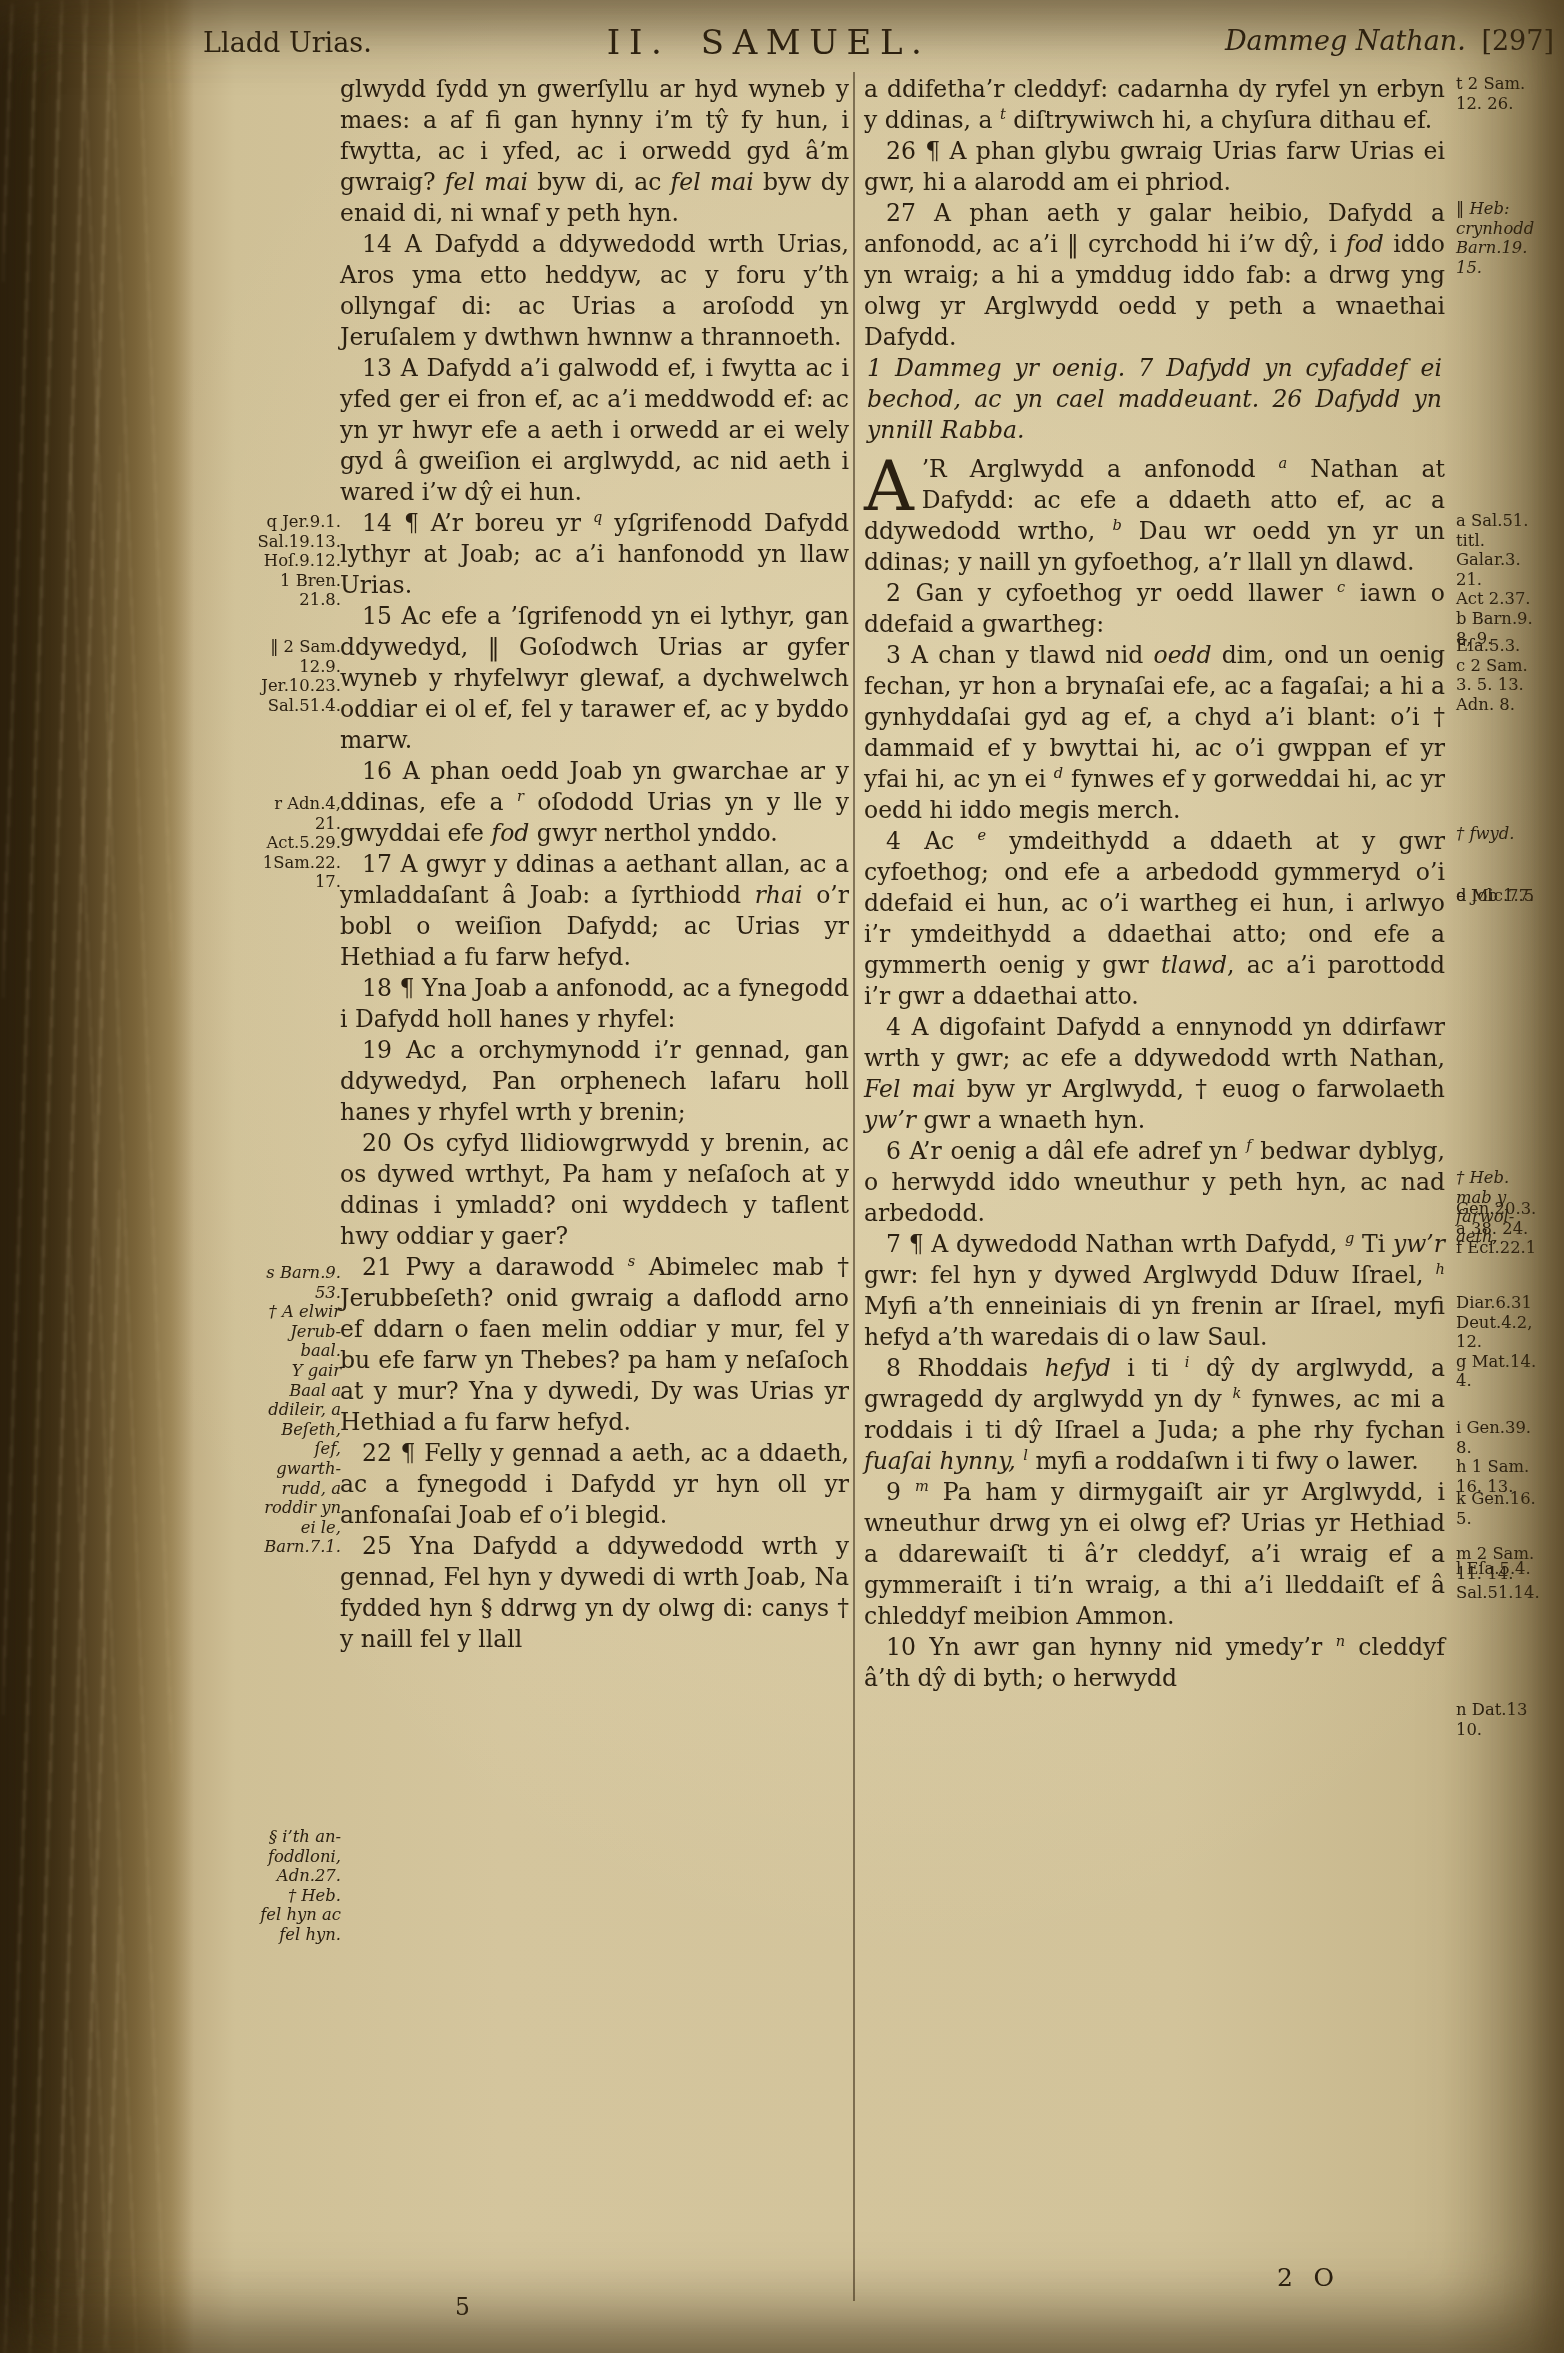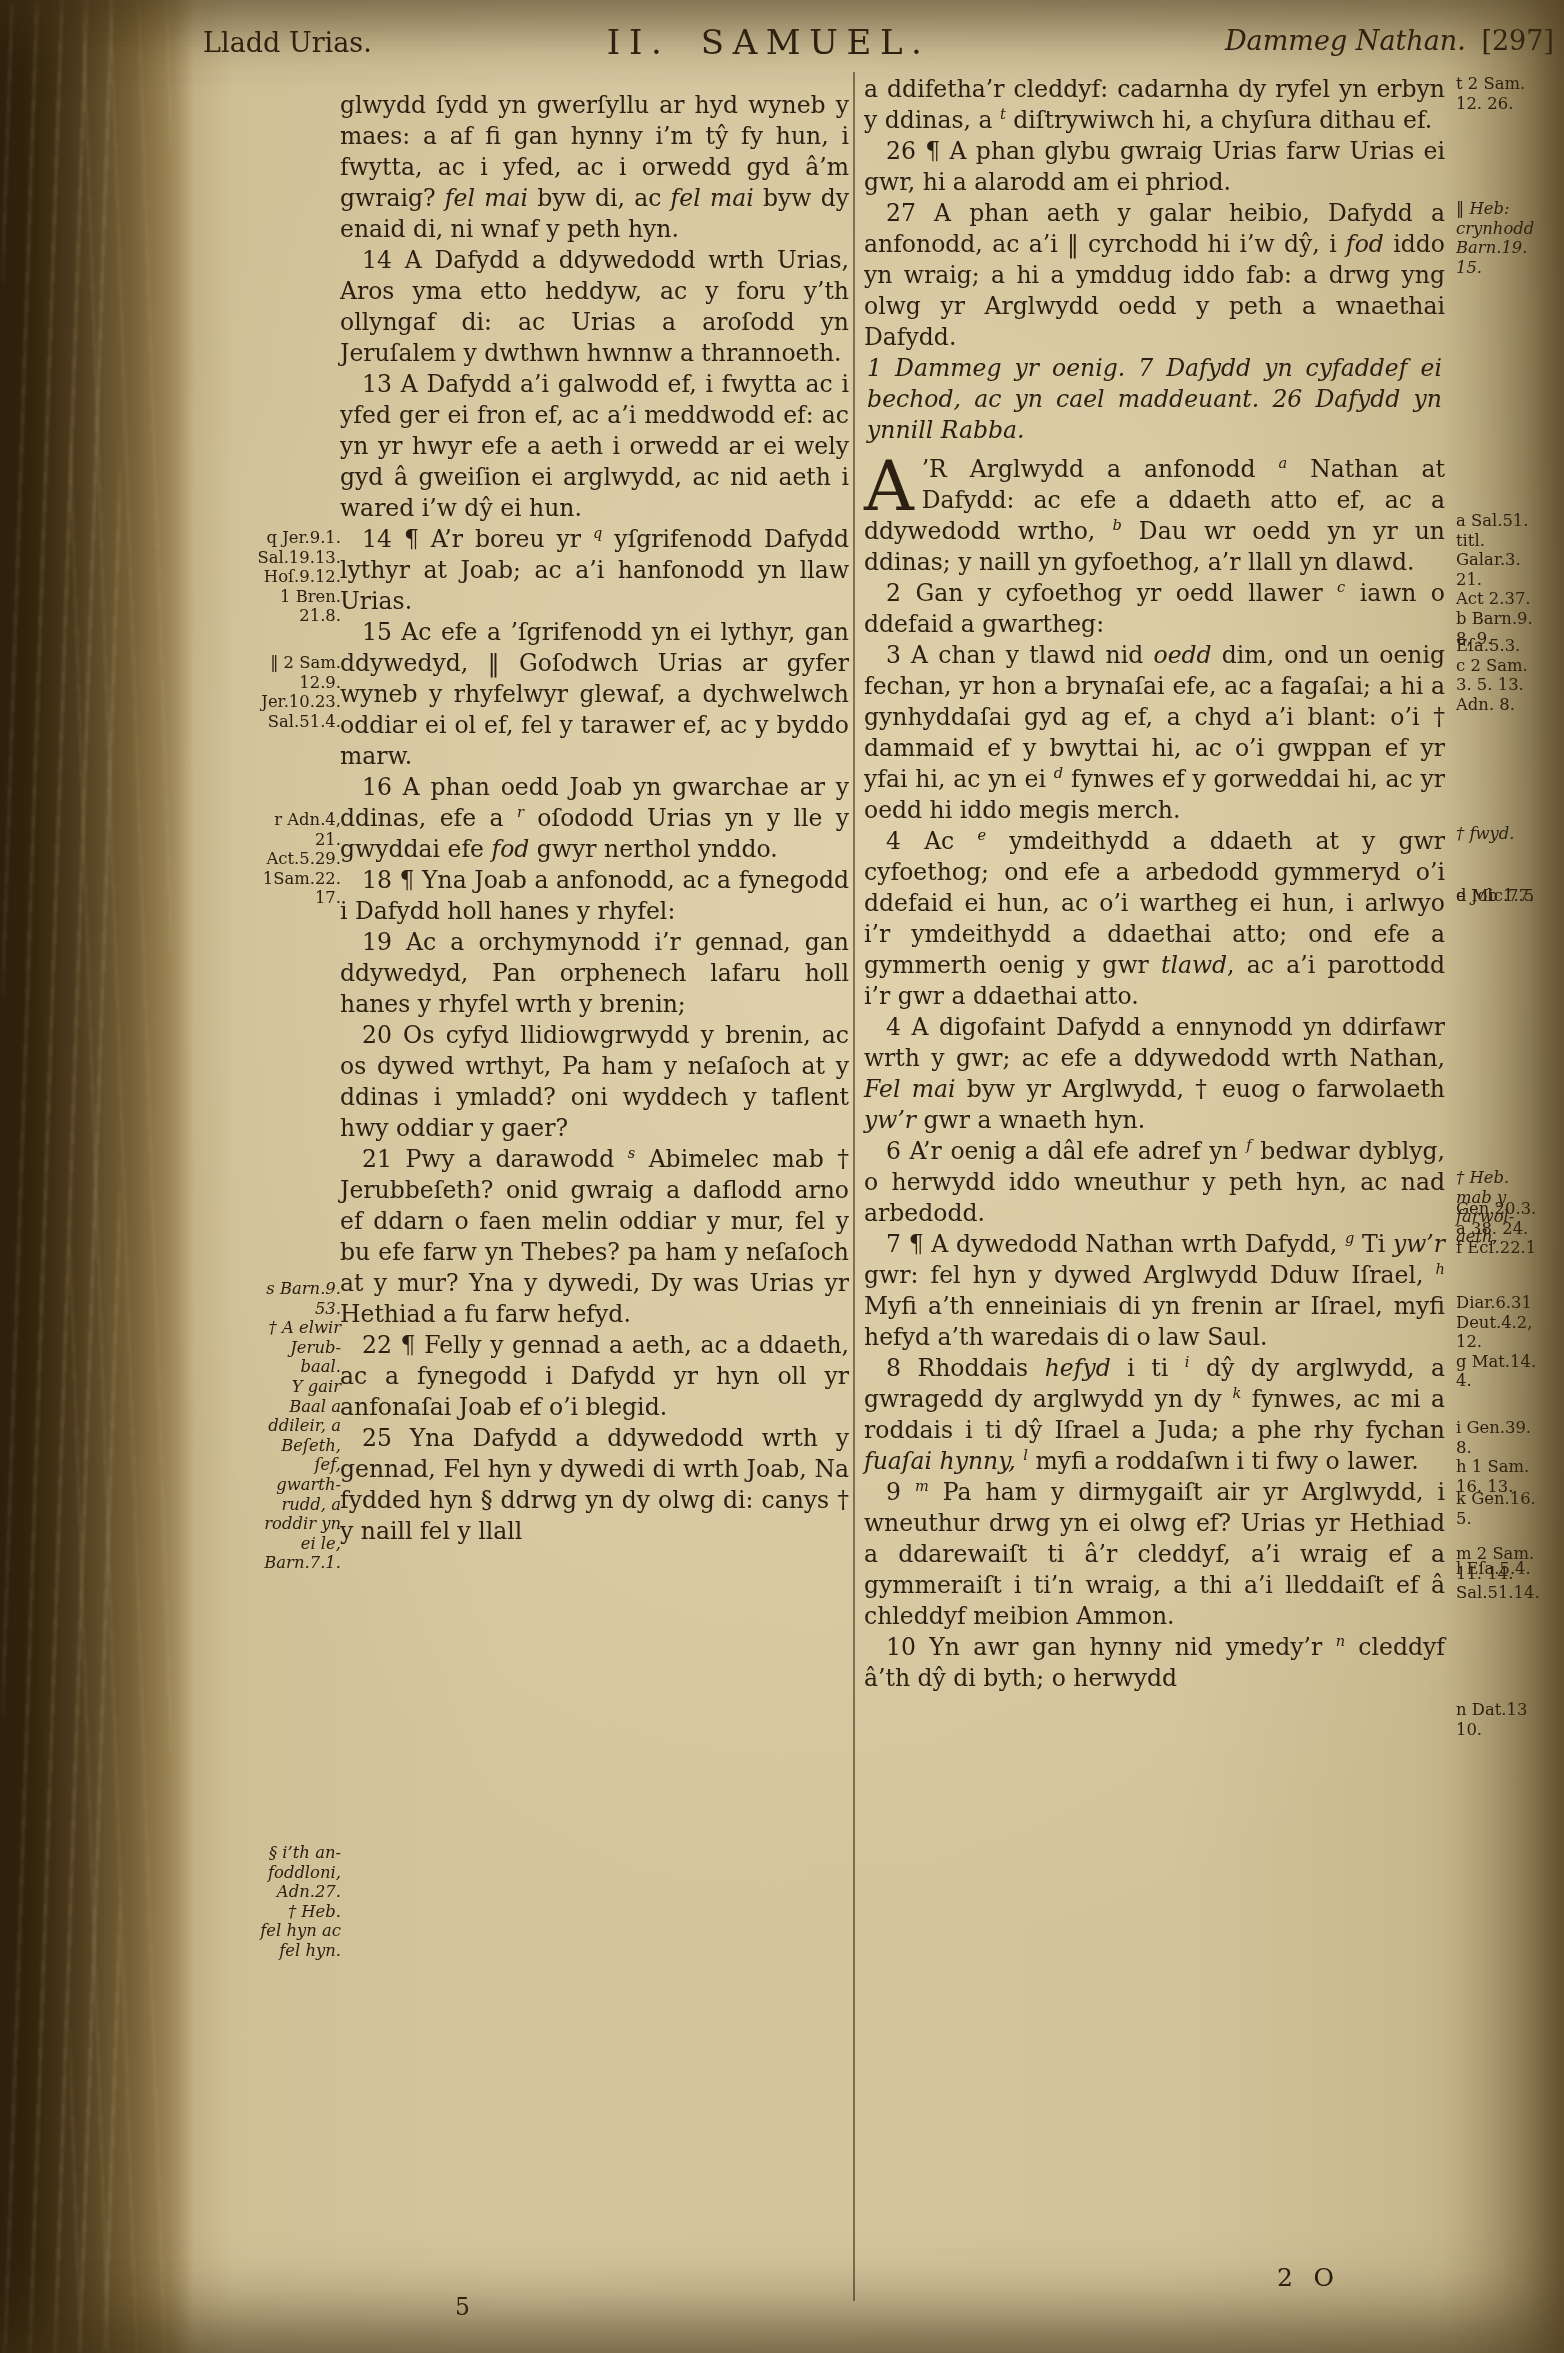--- a/index.html
+++ b/index.html
@@ -90,28 +90,29 @@
   <div class="h-center">II. SAMUEL.</div>
   <div class="h-rightwrap">
     <span class="h-right">Dammeg Nathan.</span>
     <span class="h-page">[297]</span>
   </div>
 </div>
 
 <div id="divider"></div>
 
 <div id="col-left" class="colwrap" style="position:absolute; position:absolute;">
-  <div style="position:relative;margin-top:16px;">
+  <div style="position:relative;">
     <div class="coltext">
       <p class="verse cont" id="lv0"><span>glwydd ſydd yn gwerſyllu ar hyd wyneb y maes: a af fi gan hynny i’m tŷ fy hun, i fwytta, ac i yfed, ac i orwedd gyd â’m gwraig? </span><span class="it">fel mai</span><span> byw di, ac </span><span class="it">fel mai</span><span> byw dy enaid di, ni wnaf y peth hyn.</span></p>
       <p class="verse" id="lv1"><span>14 A Dafydd a ddywedodd wrth Urias, Aros yma etto heddyw, ac y foru y’th ollyngaf di: ac Urias a aroſodd yn Jeruſalem y dwthwn hwnnw a thrannoeth.</span></p>
       <p class="verse" id="lv2"><span>13 A Dafydd a’i galwodd ef, i fwytta ac i yfed ger ei fron ef, ac a’i meddwodd ef: ac yn yr hwyr efe a aeth i orwedd ar ei wely gyd â gweiſion ei arglwydd, ac nid aeth i wared i’w dŷ ei hun.</span></p>
       <p class="verse" id="lv3"><span>14 ¶ A’r boreu yr </span><span class="sup">q</span><span> yſgrifenodd Dafydd lythyr at Joab; ac a’i hanfonodd yn llaw Urias.</span></p>
       <p class="verse" id="lv4"><span>15 Ac efe a ’ſgrifenodd yn ei lythyr, gan ddywedyd, ‖ Goſodwch Urias ar gyfer wyneb y rhyfelwyr glewaf, a dychwelwch oddiar ei ol ef, fel y tarawer ef, ac y byddo marw.</span></p>
       <p class="verse" id="lv5"><span>16 A phan oedd Joab yn gwarchae ar y ddinas, efe a </span><span class="sup">r</span><span> oſododd Urias yn y lle y gwyddai efe </span><span class="it">fod</span><span> gwyr nerthol ynddo.</span></p>
+      <p class="verse" id="lv6"><span>17 A gwyr y ddinas a aethant allan, ac a ymladdaſant â Joab: a ſyrthiodd </span><span class="it">rhai</span><span> o’r bobl o weiſion Dafydd; ac Urias yr Hethiad a fu farw hefyd.</span></p>
       <p class="verse" id="lv7"><span>18 ¶ Yna Joab a anfonodd, ac a fynegodd i Dafydd holl hanes y rhyfel:</span></p>
       <p class="verse" id="lv8"><span>19 Ac a orchymynodd i’r gennad, gan ddywedyd, Pan orphenech lafaru holl hanes y rhyfel wrth y brenin;</span></p>
       <p class="verse" id="lv9"><span>20 Os cyfyd llidiowgrwydd y brenin, ac os dywed wrthyt, Pa ham y neſaſoch at y ddinas i ymladd? oni wyddech y taflent hwy oddiar y gaer?</span></p>
       <p class="verse" id="lv10"><span>21 Pwy a darawodd </span><span class="sup">s</span><span> Abimelec mab † Jerubbeſeth? onid gwraig a daflodd arno ef ddarn o faen melin oddiar y mur, fel y bu efe farw yn Thebes? pa ham y neſaſoch at y mur? Yna y dywedi, Dy was Urias yr Hethiad a fu farw hefyd.</span></p>
       <p class="verse" id="lv11"><span>22 ¶ Felly y gennad a aeth, ac a ddaeth, ac a fynegodd i Dafydd yr hyn oll yr anfonaſai Joab ef o’i blegid.</span></p>
       <p class="verse" id="lv14"><span>25 Yna Dafydd a ddywedodd wrth y gennad, Fel hyn y dywedi di wrth Joab, Na fydded hyn § ddrwg yn dy olwg di: canys † y naill fel y llall</span></p>
     </div>
     <div class="note" style="top: 438px;">q Jer.9.1.
 Sal.19.13.
 Hoſ.9.12.

